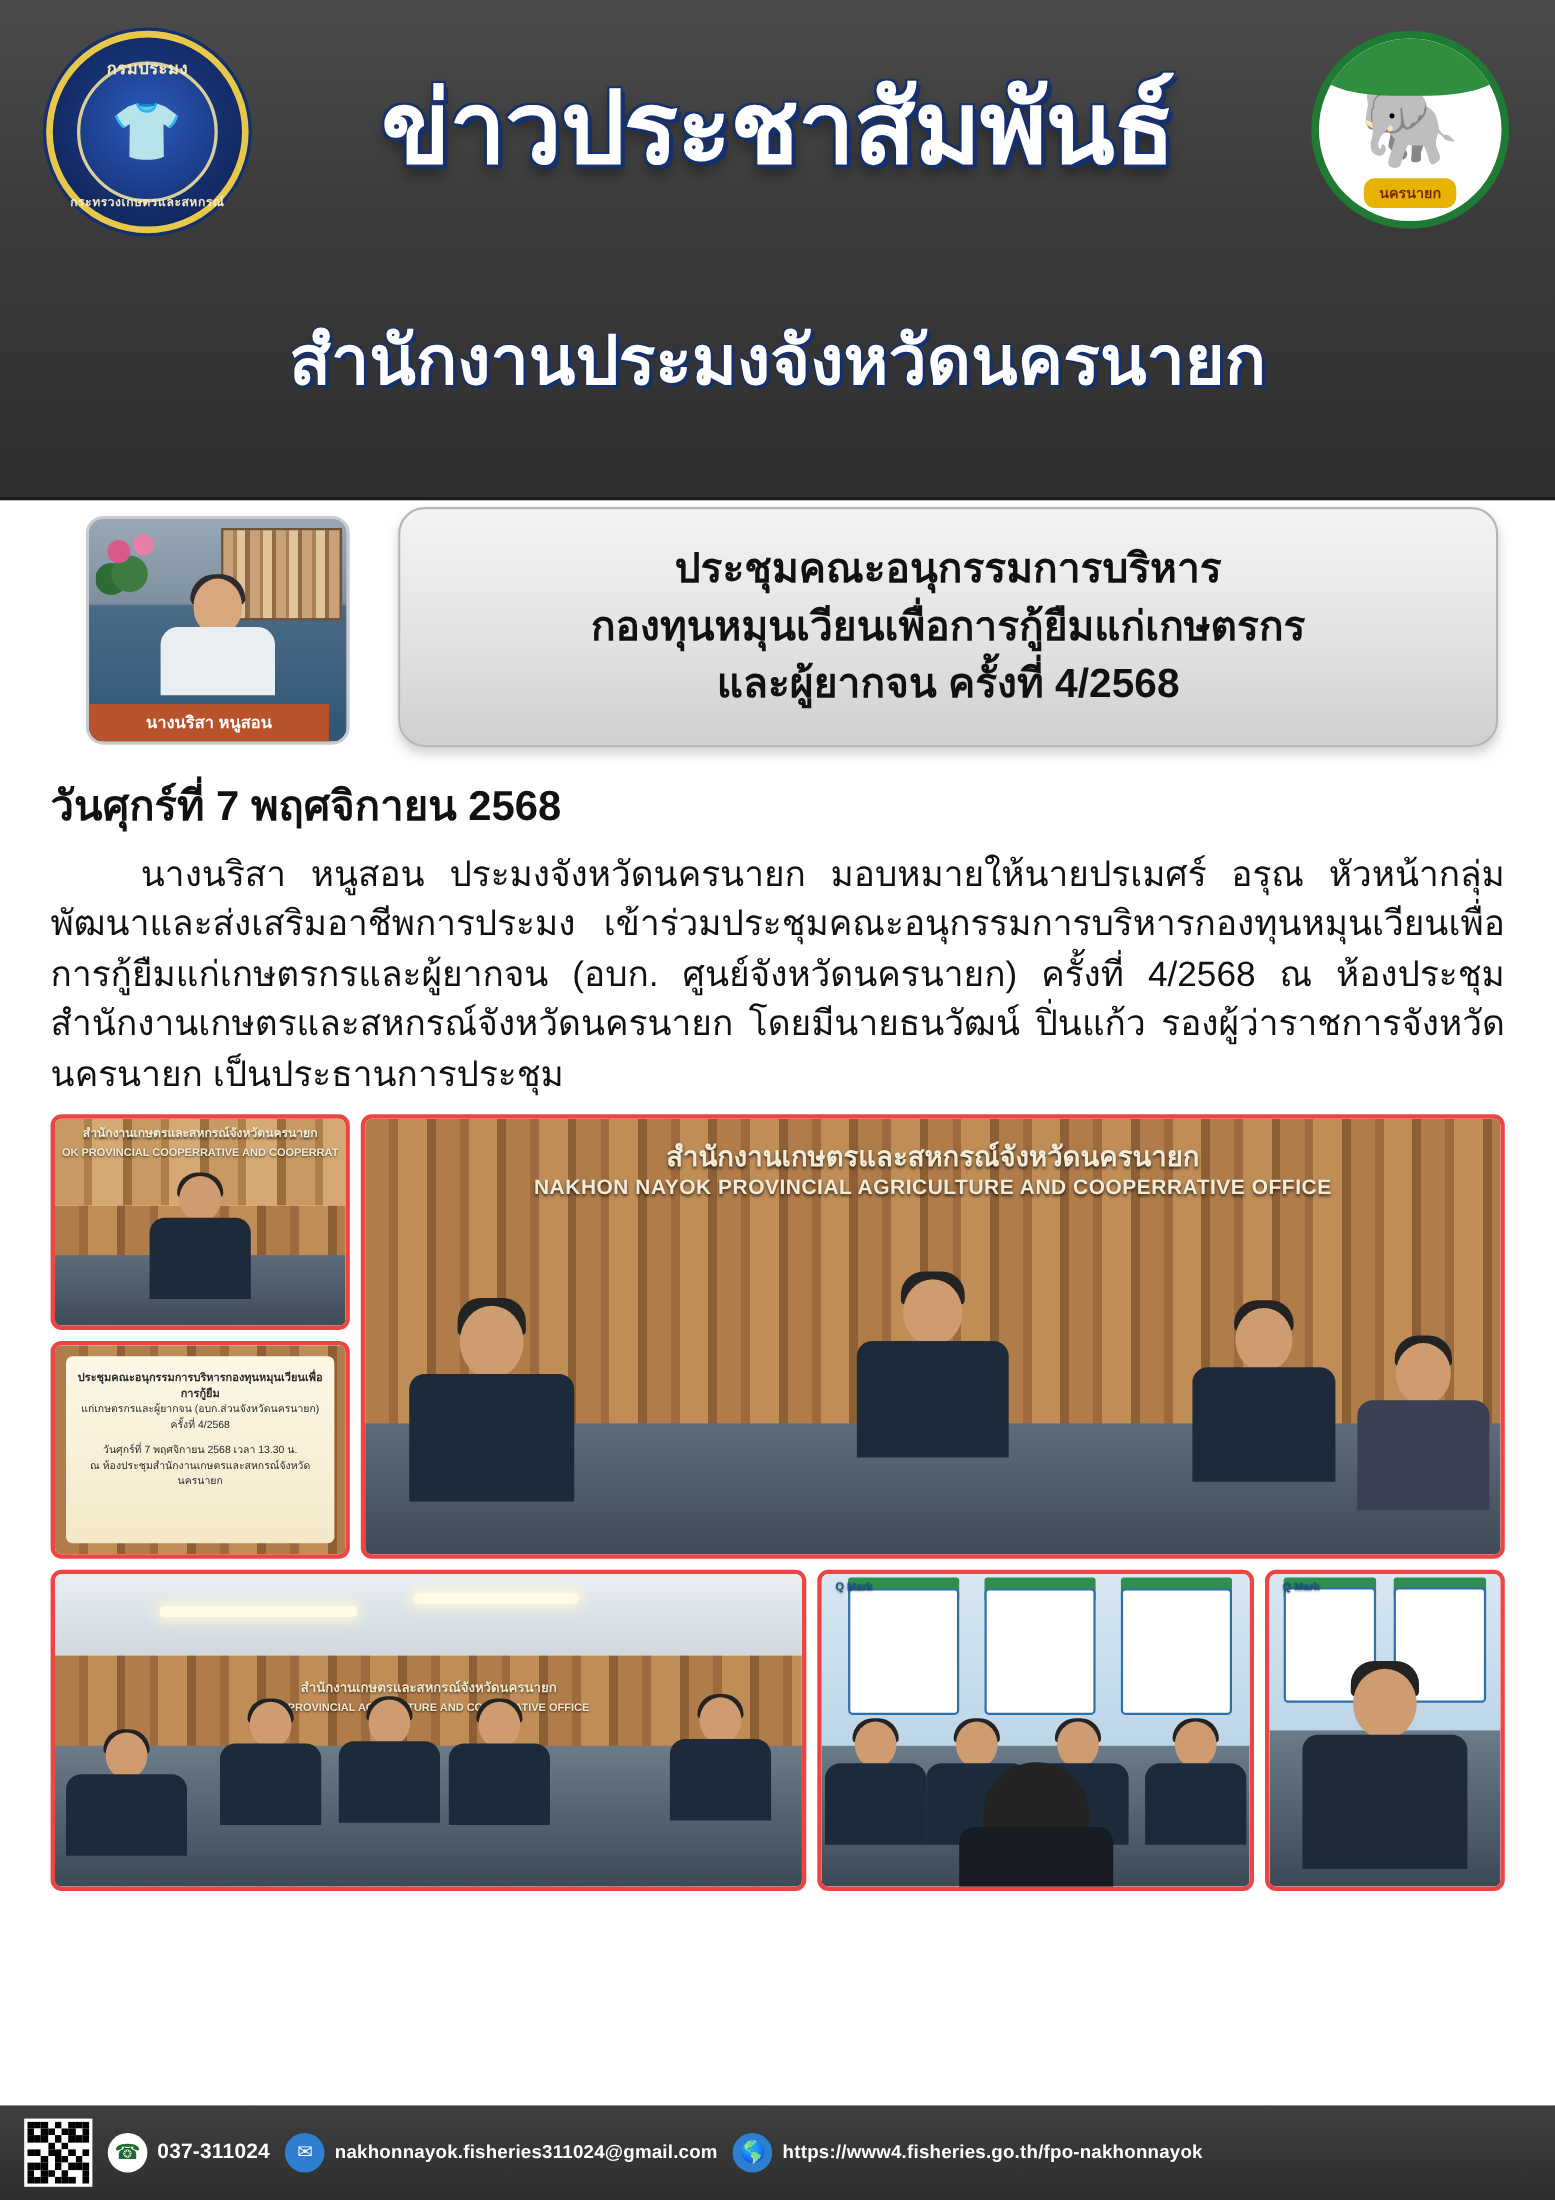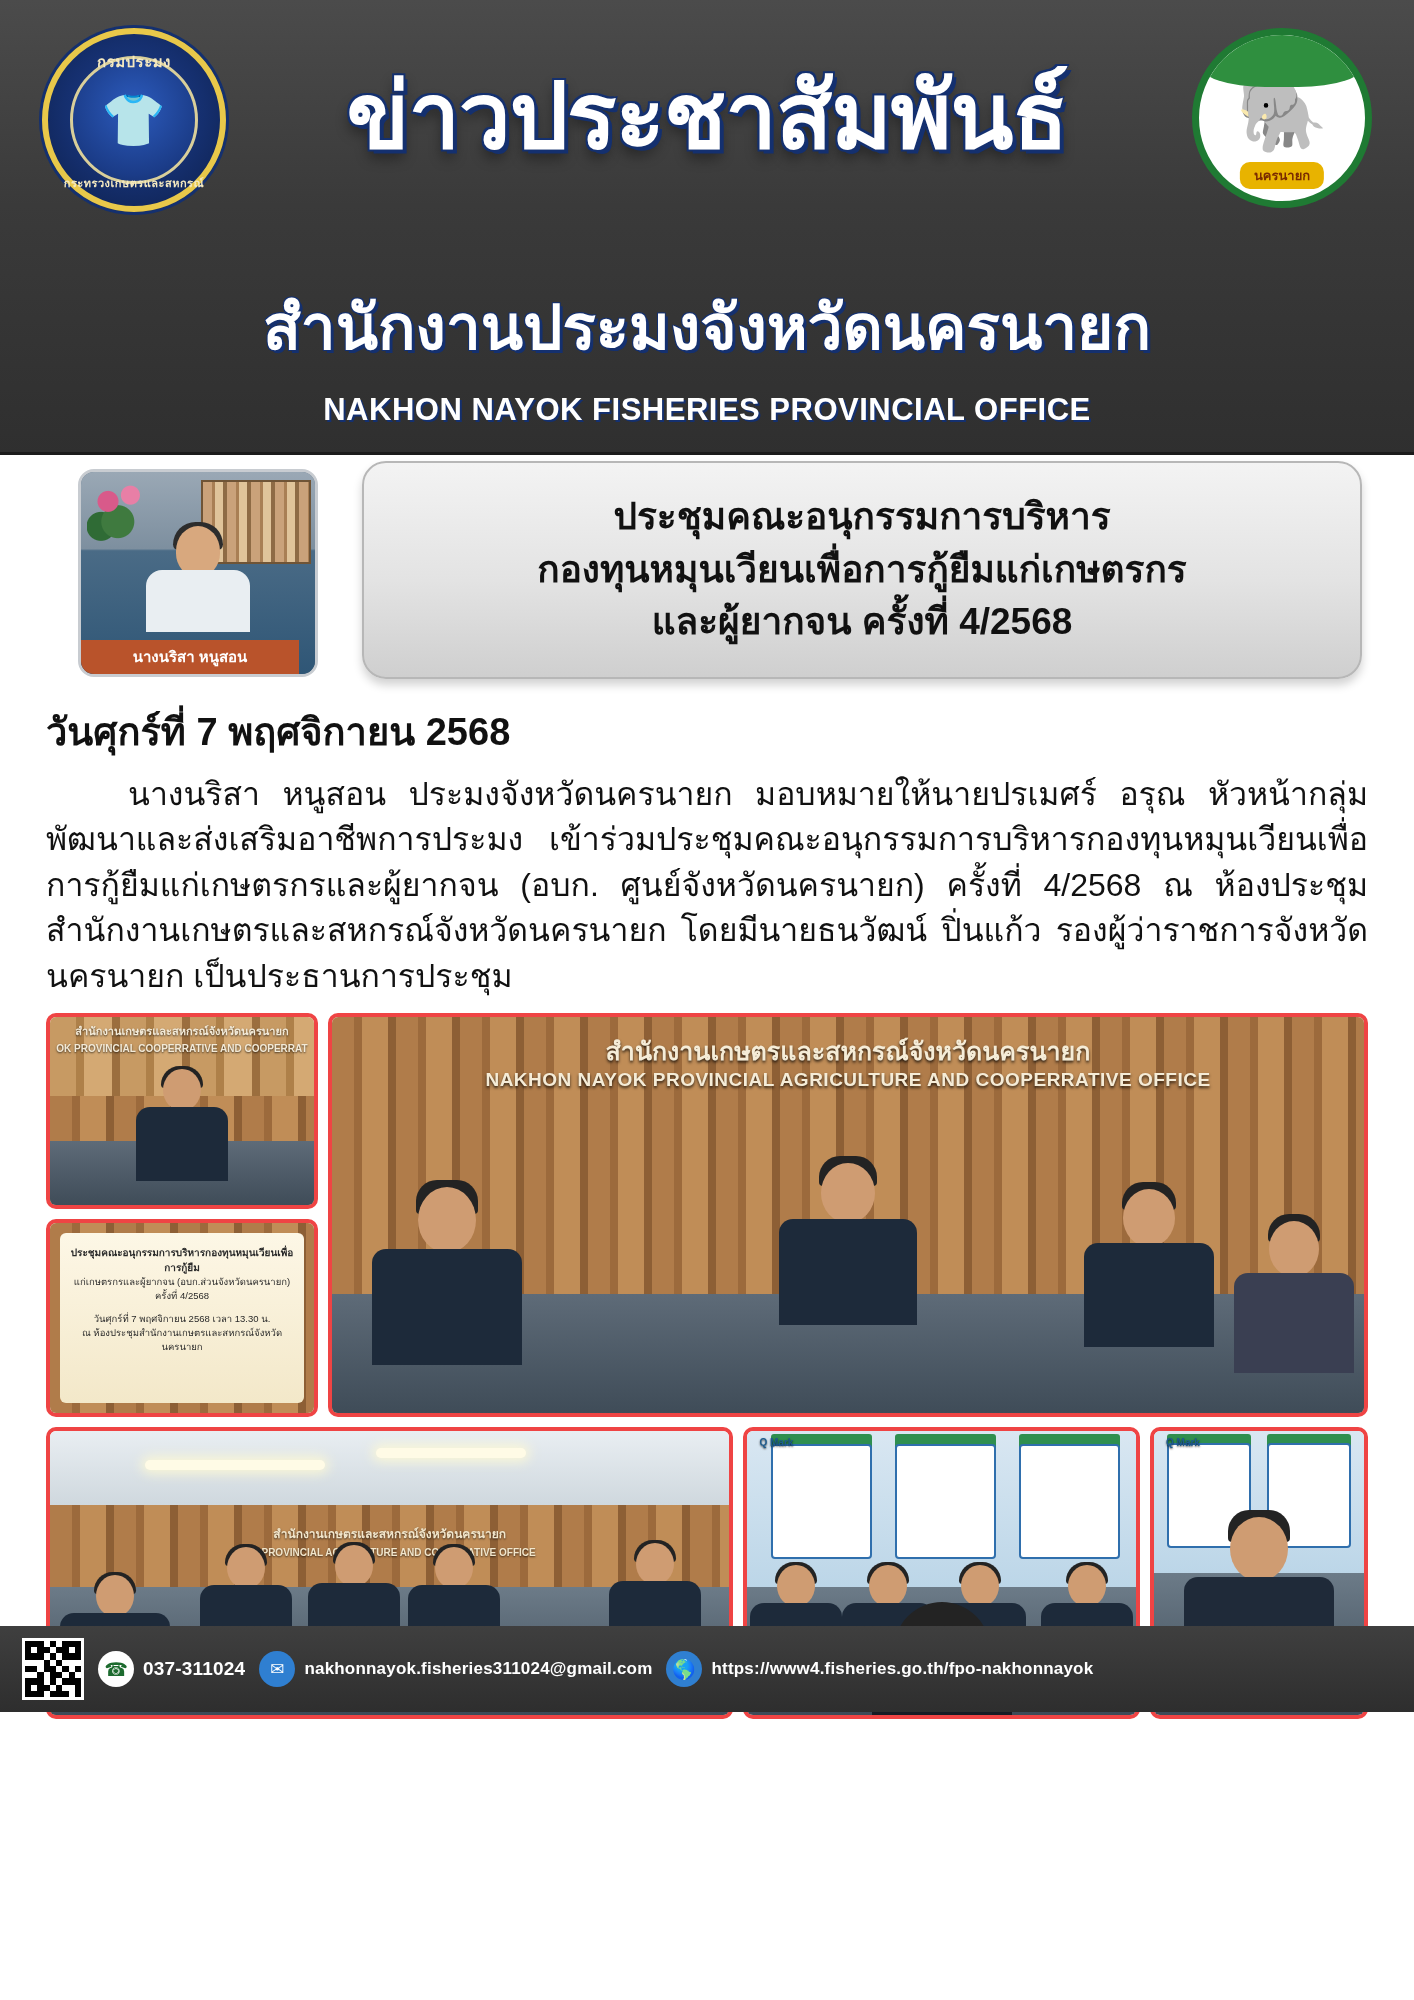--- a/index.html
+++ b/index.html
@@ -6,21 +6,21 @@
   html, body {
     width: 1414px;
     height: 2000px;
     font-family: "Liberation Sans", "DejaVu Sans", sans-serif;
     background: #ffffff;
     overflow: hidden;
   }
   .page {
     position: relative;
     width: 1414px;
-    height: 1712px;
+    height: 2000px;
     background: #ffffff;
   }
 
   
   .header {
     position: relative;
     width: 100%;
     height: 455px;
     background: linear-gradient(180deg, #4b4b4b 0%, #3a3a3a 45%, #2f2f2f 100%);
     overflow: hidden;
@@ -359,21 +359,20 @@
   <div class="header">
 
     <div class="logo-left">
       <div class="arc-top">กรมประมง</div>
       <div class="inner">👕</div>
       <div class="arc-bot">กระทรวงเกษตรและสหกรณ์</div>
     </div>
 
     <div class="header-title">ข่าวประชาสัมพันธ์</div>
     <div class="header-sub1">สำนักงานประมงจังหวัดนครนายก</div>
-    <div class="header-sub2">NAKHON NAYOK FISHERIES PROVINCIAL OFFICE</div>
 
     <div class="logo-right">
       <div class="green-top"></div>
       <div class="elephant">🐘</div>
       <div class="ribbon">นครนายก</div>
     </div>
   </div>
 
   <div class="title-area">
     <div class="portrait">

